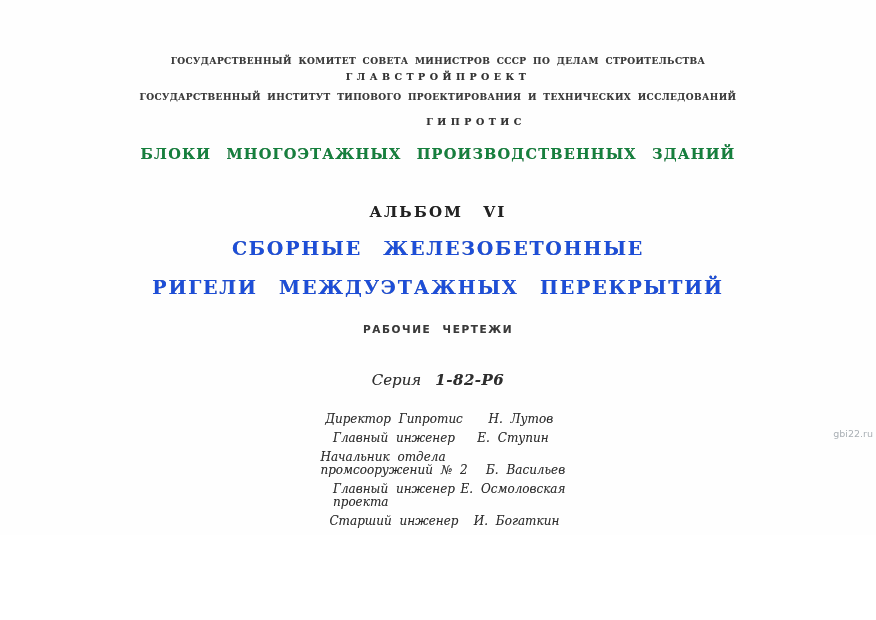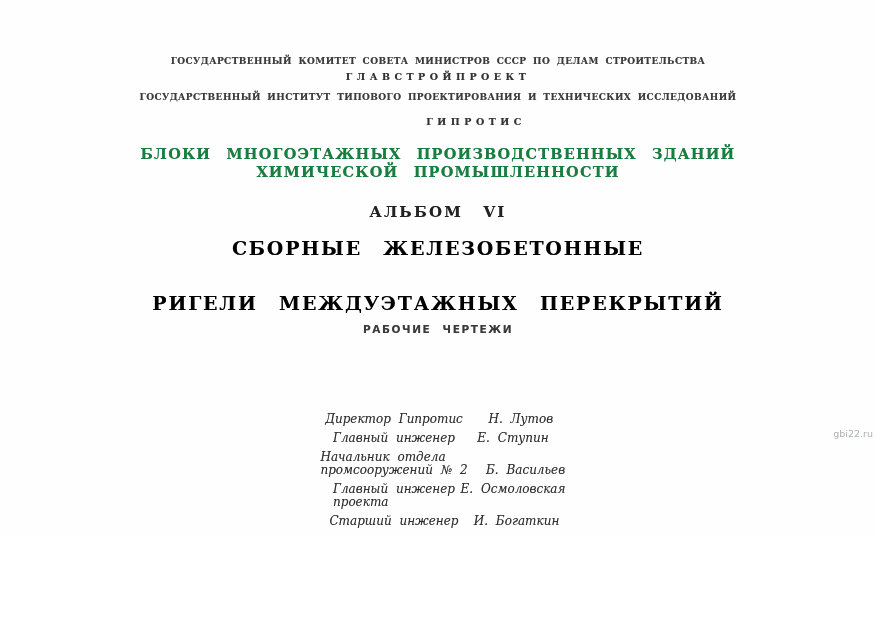--- a/index.html
+++ b/index.html
@@ -61,25 +61,25 @@
     letter-spacing: 2.2px;
     word-spacing: 13px;
     color: #222222;
     text-shadow: 0 0 0.5px rgba(40,40,40,0.45);
   }
   .subject {
     font-size: 19px;
     font-weight: bold;
     letter-spacing: 1.8px;
     word-spacing: 13px;
-    color: #000000;
+    color: #1d4ed8;
     text-shadow: 0 0 0.5px rgba(30,30,30,0.45);
   }
   .subject-line1 { top: 237px; }
-  .subject-line2 { top: 292px; }
+  .subject-line2 { top: 276px; }
   
   .doc-type {
     top: 323px;
     font-family: "DejaVu Sans", "Liberation Sans", sans-serif;
     font-size: 10.5px;
     font-weight: bold;
     letter-spacing: 1.6px;
     word-spacing: 6px;
     color: #3a3a3a;
     text-shadow: 0 0 0.5px rgba(60,60,60,0.4);
@@ -157,30 +157,32 @@
   <div class="abs org-small org-line1">ГОСУДАРСТВЕННЫЙ КОМИТЕТ СОВЕТА МИНИСТРОВ СССР ПО ДЕЛАМ СТРОИТЕЛЬСТВА</div>
 
   <div class="abs org-spaced org-line2">ГЛАВСТРОЙПРОЕКТ</div>
 
   <div class="abs org-small org-line3">ГОСУДАРСТВЕННЫЙ ИНСТИТУТ ТИПОВОГО ПРОЕКТИРОВАНИЯ И ТЕХНИЧЕСКИХ ИССЛЕДОВАНИЙ</div>
 
   <div class="abs org-spaced org-line4">ГИПРОТИС</div>
 
   <div class="abs block-title title-line1">БЛОКИ МНОГОЭТАЖНЫХ ПРОИЗВОДСТВЕННЫХ ЗДАНИЙ</div>
 
-  <div class="abs block-title title-line2">ХИМИЧЕСКОЙ ПРОМЫШЛЕННОСТИ</div>
 
   <div class="abs album">АЛЬБОМ VI</div>
 
   <div class="abs subject subject-line1">СБОРНЫЕ ЖЕЛЕЗОБЕТОННЫЕ</div>
 
   <div class="abs subject subject-line2">РИГЕЛИ МЕЖДУЭТАЖНЫХ ПЕРЕКРЫТИЙ</div>
 
   <div class="abs doc-type">РАБОЧИЕ ЧЕРТЕЖИ</div>
 
+  <div class="abs series">
+    <span class="series-label">Серия</span><span class="series-value">1-82-Р6</span>
+  </div>
 
   <div class="sig-block">
 
     <div class="sig-row">
       <div class="role">Директор Гипротис</div>
       <div class="name">Н. Лутов</div>
     </div>
 
     <div class="sig-row">
       <div class="role">Главный инженер</div>

